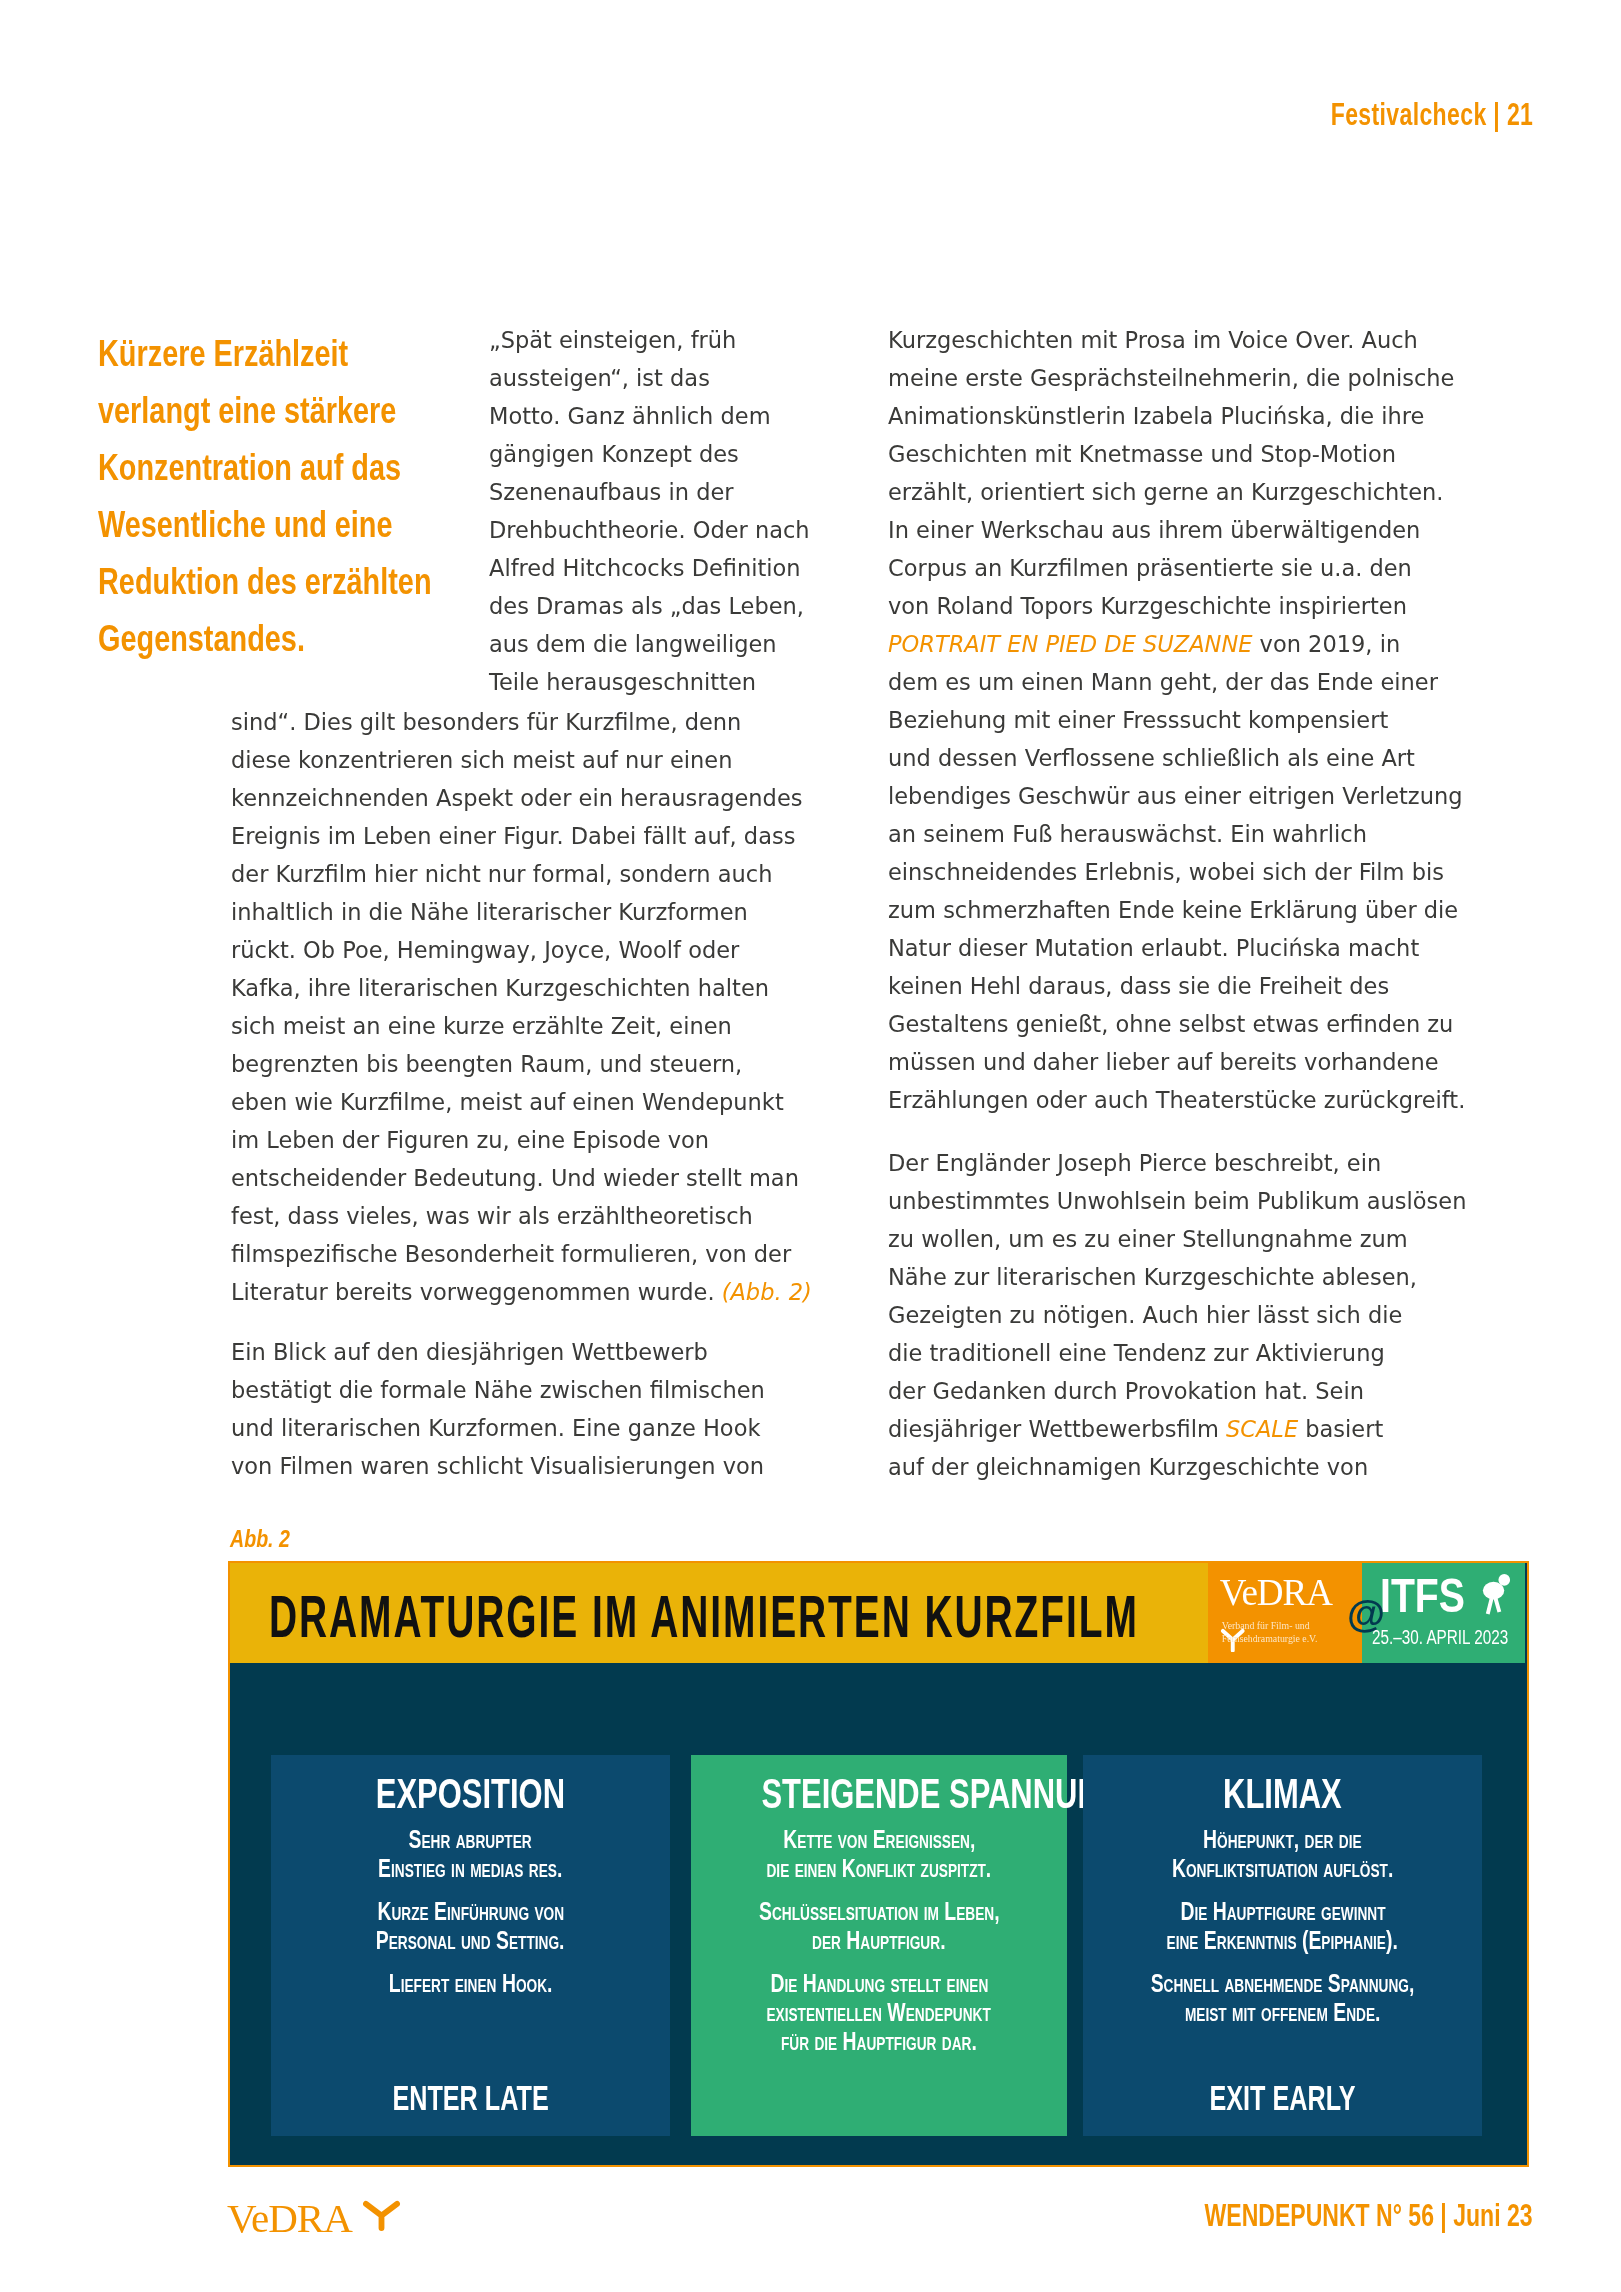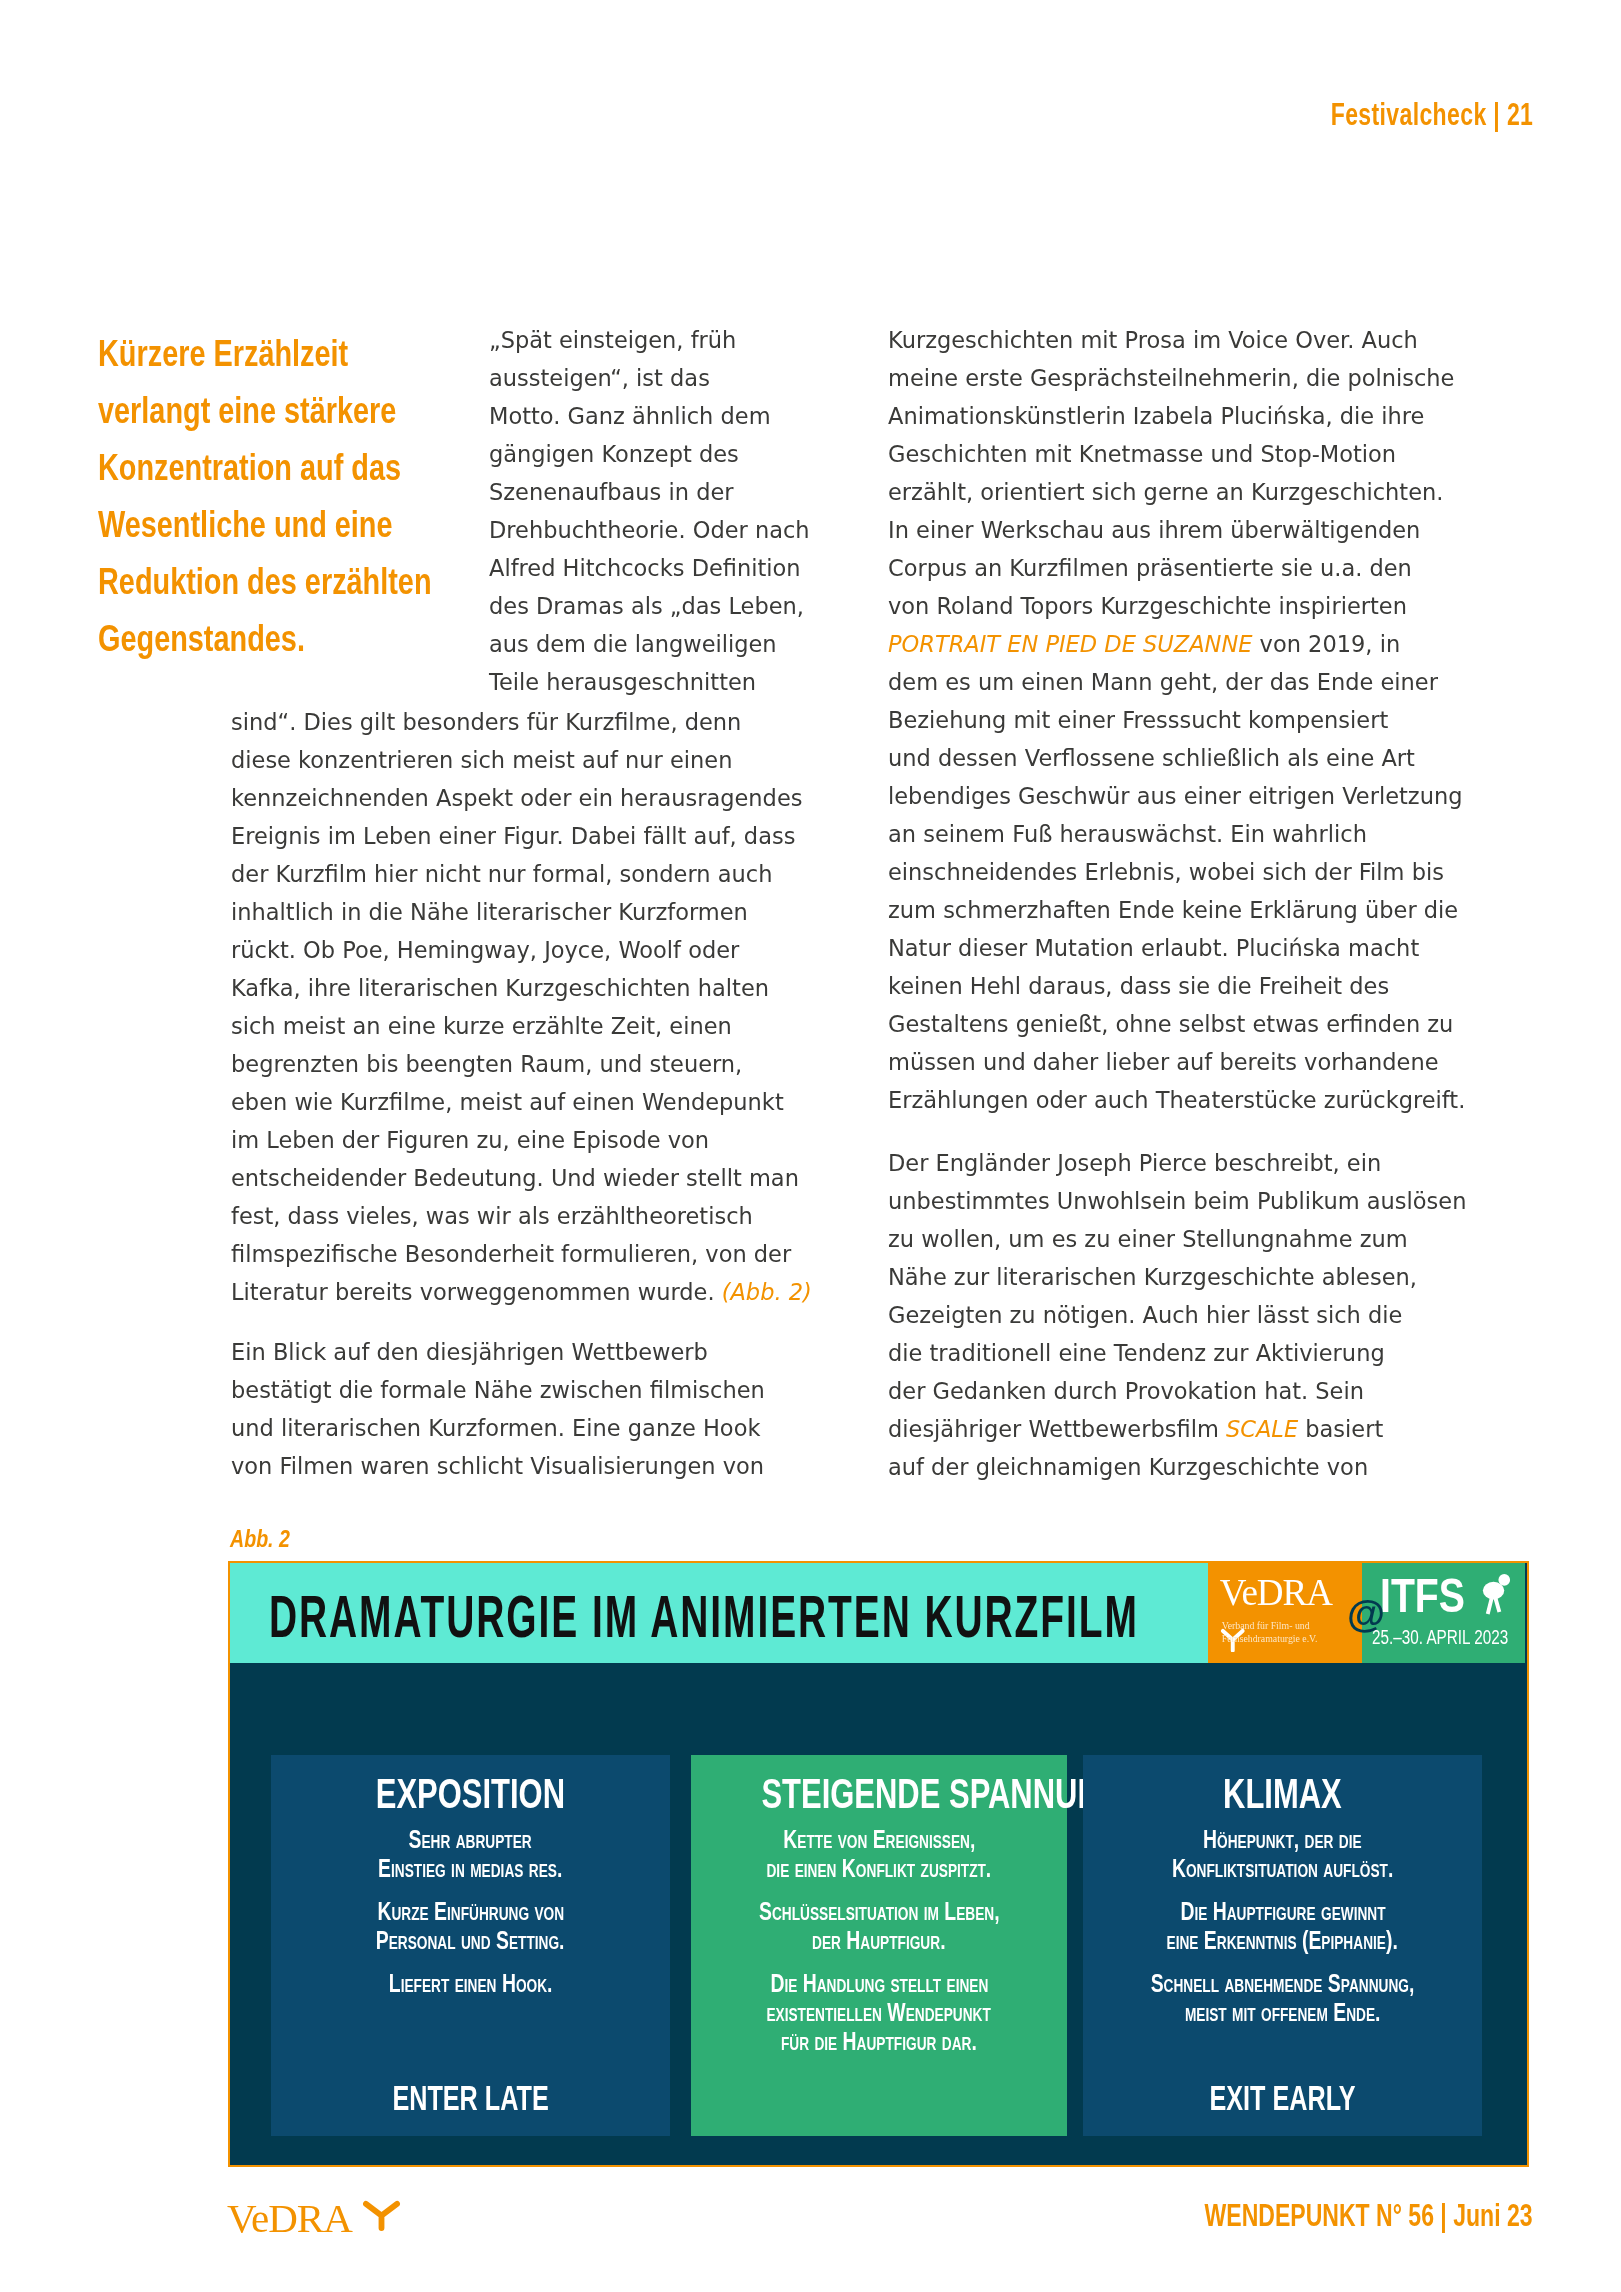--- a/index.html
+++ b/index.html
@@ -21,21 +21,21 @@
   #col1-para2 { position:absolute; left:231px; top:1333px; }
   #col2-para1 { position:absolute; left:888px; top:321px; }
   #col2-para2 { position:absolute; left:888px; top:1144px; }
   .em { color:#f39200; font-style:italic; }
 
   #fig-caption { position:absolute; left:230px; top:1525px; font-size:24.5px; font-weight:bold; font-style:italic;
     color:#f39200; font-family:"Liberation Sans", sans-serif; transform:scaleX(0.8); transform-origin:left center; }
 
   #figure { position:absolute; left:228px; top:1561px; width:1301px; height:606px;
     border:2.9px solid #f39200; background:#023a4f; box-sizing:border-box; }
-  #fig-header { position:absolute; left:0; top:0; width:1295px; height:100px; background:#5eead4; }
+  #fig-header { position:absolute; left:0; top:0; width:1295px; height:100px; background:#eab308; }
   #fig-title { position:absolute; left:39px; top:19.6px; font-size:59px; font-weight:bold; color:#111;
     font-family:"Liberation Sans", sans-serif; transform:scaleX(0.66); transform-origin:left center;
     letter-spacing:2.9px; white-space:nowrap; }
   #logo-vedra { position:absolute; left:978px; top:0; width:154px; height:100px; background:#f39200; }
   #logo-itfs { position:absolute; left:1132px; top:0; width:163px; height:100px; background:#2fae74; }
   .vedra-word { position:absolute; left:11.8px; top:7.8px; color:#fff; font-family:"Liberation Serif", serif; font-size:37px; letter-spacing:-1px; }
   .vedra-sub { position:absolute; left:13.7px; top:57px; color:#fde6c4; font-family:"Liberation Serif", serif; font-size:9.8px; line-height:12.7px; }
   .at-sign { position:absolute; left:1117px; top:29px; color:#023a4f; font-size:39px; font-weight:bold; font-family:"Liberation Sans", sans-serif; }
   .itfs-word { position:absolute; left:17.6px; top:3.9px; color:#fff; font-size:49px; font-weight:bold; font-family:"Liberation Sans", sans-serif; transform:scaleX(0.8); transform-origin:left center; }
   .itfs-date { position:absolute; left:9.8px; top:63px; color:#fff; font-size:19.6px; font-family:"Liberation Sans", sans-serif; transform:scaleX(0.78); transform-origin:left center; white-space:nowrap; }

